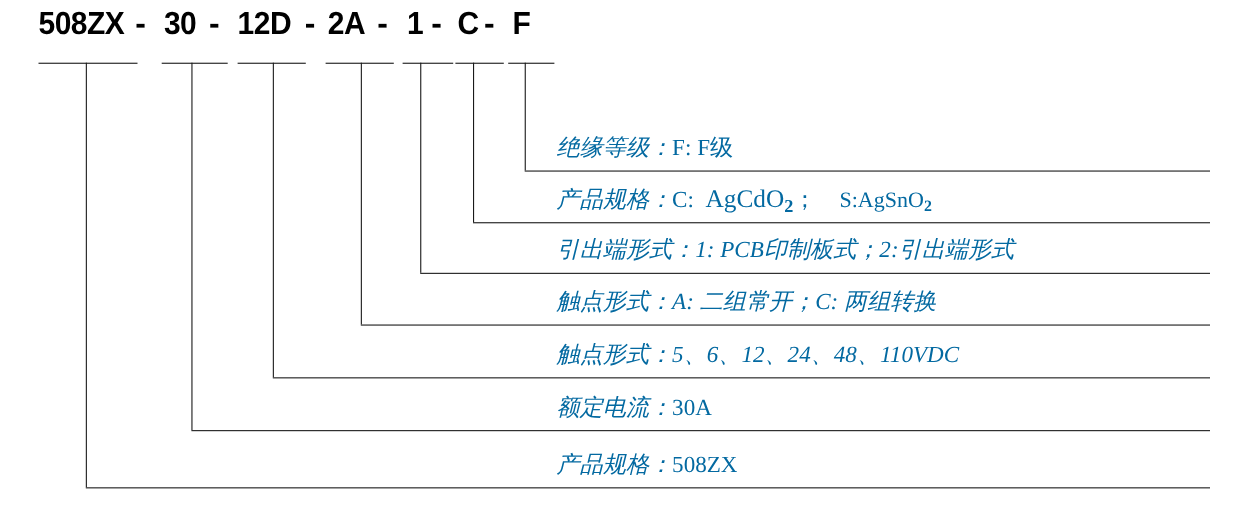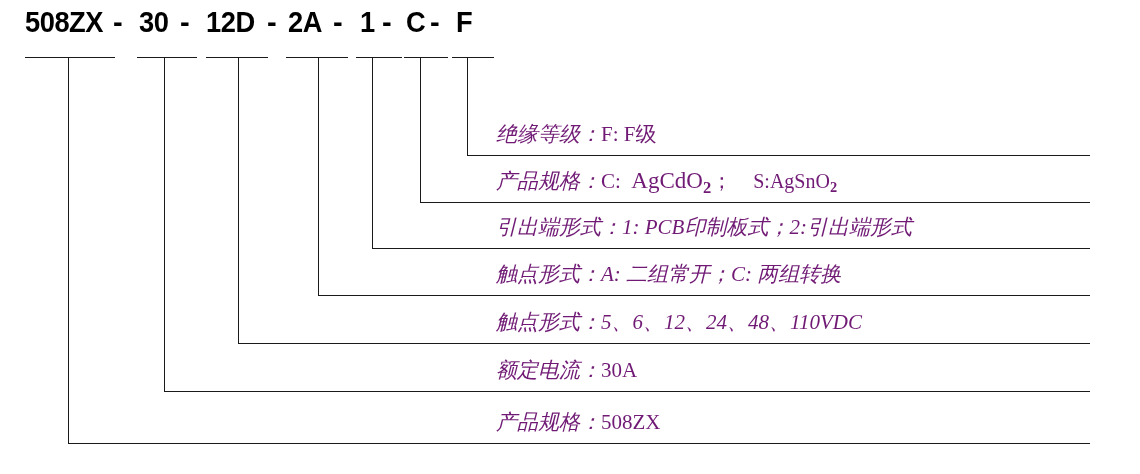--- a/index.html
+++ b/index.html
@@ -2,21 +2,21 @@
 <html><head>
 <meta charset="utf-8">
 <style>
   * { margin:0; padding:0; box-sizing:border-box; }
   html,body {
     width:1140px; height:474px;
     background:#ffffff;
     font-family:"Liberation Serif", serif;
     overflow:hidden;
   }
-  #stage { position:relative; width:984px; height:474px; }
+  #stage { position:relative; width:984px; height:474px;margin-left:10px; }
 
   
   .code-row {
     position:absolute; left:0; top:0; width:1140px; height:50px;
   }
   .code-seg {
     position:absolute; top:6px;
     font-family:"Liberation Sans", sans-serif;
     font-weight:bold;
     font-size:29px;
@@ -39,21 +39,21 @@
   
   .hline { position:absolute; height:0; border-top:1.6px solid #1a1a1a; }
   .vline { position:absolute; width:0; border-left:1.6px solid #1a1a1a; }
 
   
   .label {
     position:absolute;
     font-family:"Liberation Serif", serif;
     font-size:21px;
     line-height:24px;
-    color:#701a75;
+    color:#0369a1;
     white-space:nowrap;
     font-style:italic;
   }
   .label .cjk { font-style:italic; }
   .label .lat { font-style:normal; font-family:"Liberation Serif", serif; }
   .small-formula {
     font-style:normal;
     font-size:23px;
     font-family:"Liberation Serif", serif;
   }

